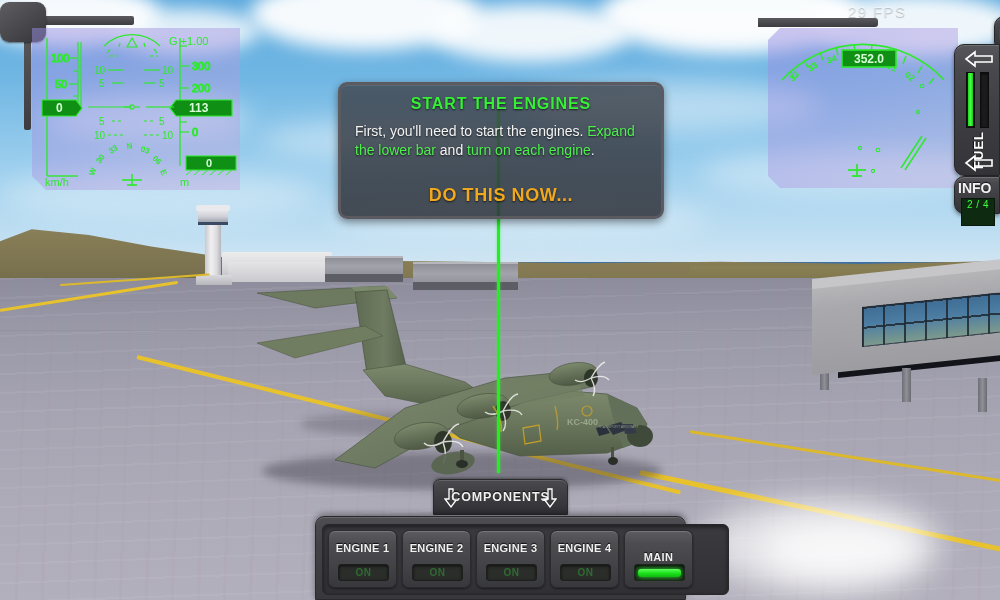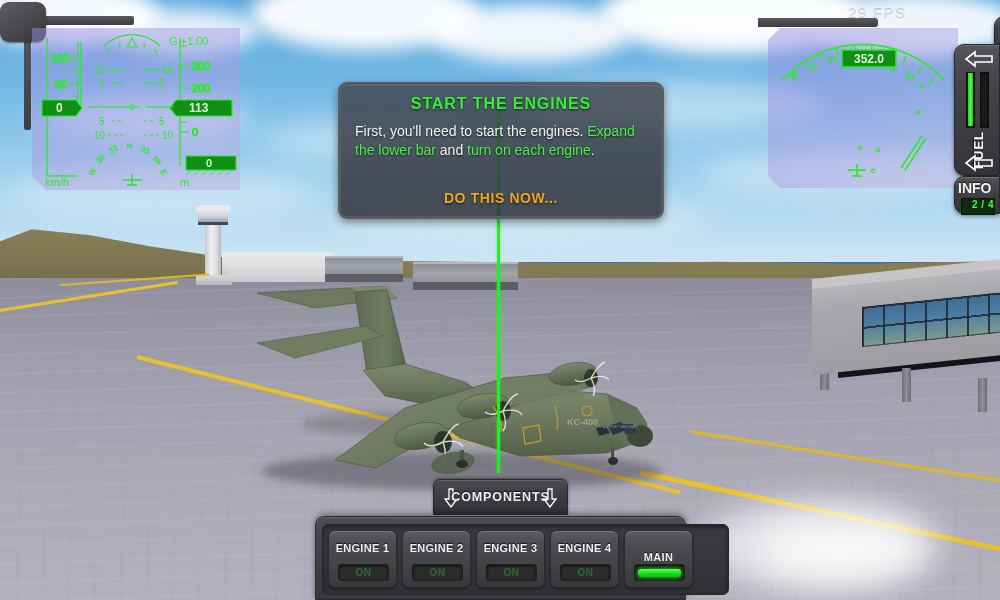--- a/index.html
+++ b/index.html
@@ -177,23 +177,23 @@
   }
   .gauge-track {
     position:absolute; background:#1b1b1d; border:1px solid #0d0d0f;
     box-shadow:inset 0 1px 2px rgba(0,0,0,.8);
   }
   .gauge-fill { position:absolute; background:linear-gradient(to right,#1ed81e,#45ff45,#1bc81b); }
 
   #info-btn { left:954px; top:176px; width:46px; height:38px; border-radius:10px 0 0 10px; }
   #info-btn .btn-label { position:absolute; left:3px; top:3px; font-size:14px; }
   .info-badge {
-    position:absolute; left:6px; top:21px; width:34px; height:17px;
+    position:absolute; left:6px; top:21px; width:34px; height:28px;
     background:#0e2a10; border:1px solid #08180a;
-    color:#3dff3d; font-size:10px; font-weight:bold; text-align:right; line-height:12px;
+    color:#3dff3d; font-size:10px; font-weight:normal; text-align:center; line-height:12px;
     letter-spacing:.5px;
   }
 
   
   #tutorial {
     position:absolute; left:338px; top:82px; width:326px; height:137px;
     background:linear-gradient(to bottom, rgba(62,66,74,.80) 0%, rgba(54,58,66,.84) 50%, rgba(46,50,58,.86) 100%);
     border:3px solid #5a5a60; border-radius:9px;
     box-shadow:0 3px 8px rgba(0,0,0,.45), inset 0 1px 0 rgba(255,255,255,.10);
   }
@@ -203,21 +203,21 @@
     text-shadow:0 1px 2px rgba(0,0,0,.7);
   }
   #tut-body {
     position:absolute; left:14px; top:37px; width:300px;
     color:#f4f4f4; font-size:14px; line-height:18.5px;
     text-shadow:0 1px 2px rgba(0,0,0,.7);
   }
   #tut-body .hl { color:#4ef04e; }
   #tut-cta {
     position:absolute; left:0; bottom:10px; width:100%; text-align:center;
-    color:#f0a81e; font-size:14px; font-weight:bold; letter-spacing:.6px;
+    color:#f0a81e; font-size:18px; font-weight:bold; letter-spacing:.6px;
     text-shadow:0 1px 2px rgba(0,0,0,.7);
   }
 
   
   #components-tab {
     position:absolute; left:433px; top:479px; width:135px; height:36px;
     background:linear-gradient(to bottom,#4a4a4f 0%,#3e3e43 40%,#303035 100%);
     border:1px solid #2a2a2d; border-radius:7px 7px 0 0;
     box-shadow:inset 0 1px 0 rgba(255,255,255,.14), 0 -1px 3px rgba(0,0,0,.4);
   }

